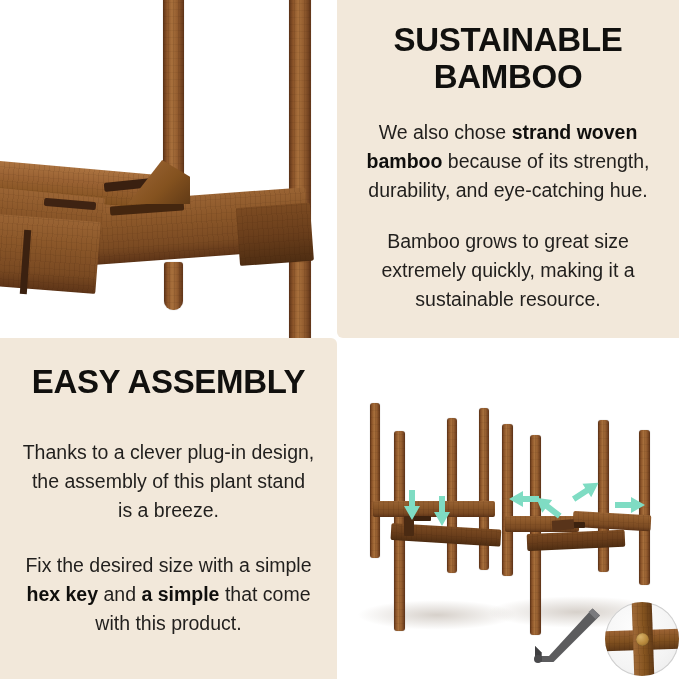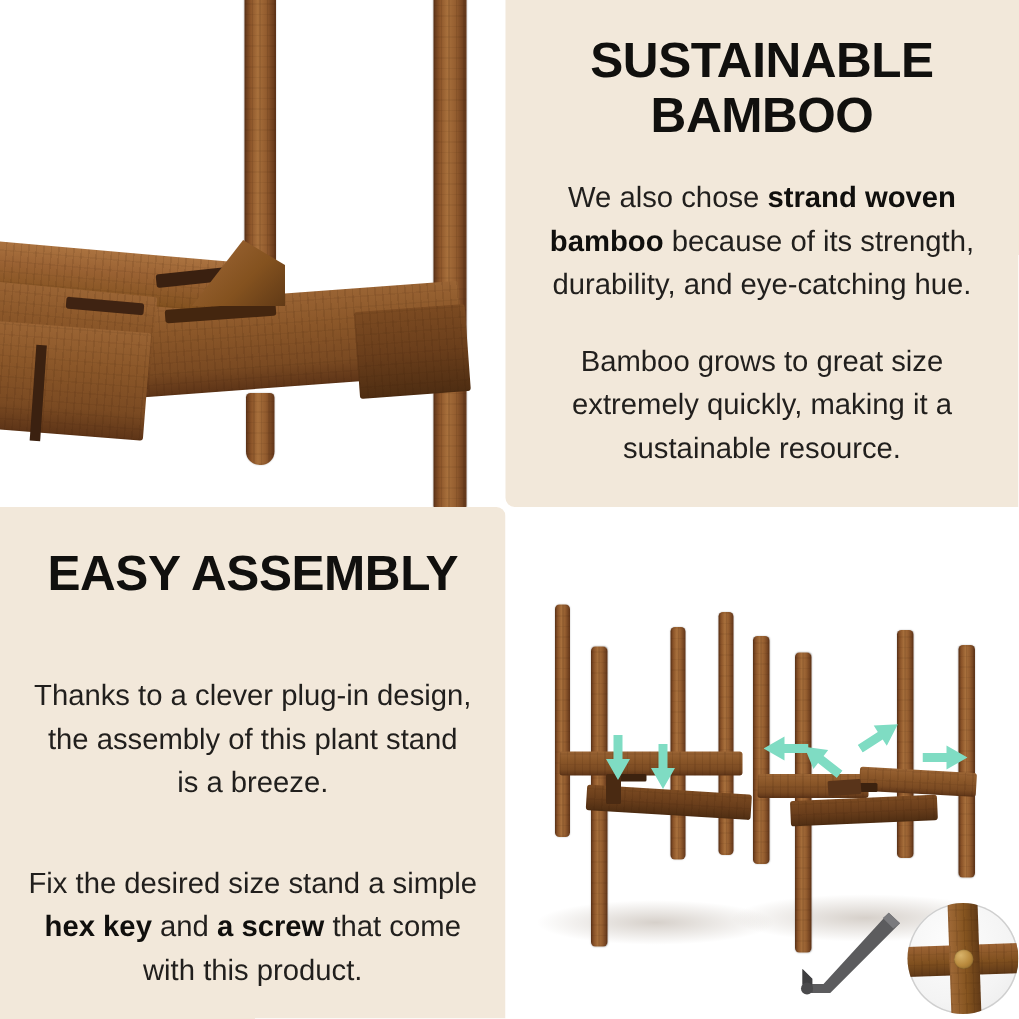--- a/index.html
+++ b/index.html
@@ -20,21 +20,21 @@
 
   
   .beige {
     background: #F2E8DA;
     display: flex; flex-direction: column;
     align-items: center; justify-content: flex-start;
     text-align: center;
   }
   .tl-round { border-radius: 0 0 6px 0; }
   .tr-panel { border-radius: 0 0 0 6px; }
-  .bl-panel { border-radius: 0 6px 0 0; gap: 12px; }
+  .bl-panel { border-radius: 0 6px 0 0; }
 
   .heading {
     font-weight: 700;
     color: #11100e;
     letter-spacing: -0.3px;
     line-height: 1.12;
   }
   .h-sustain { font-size: 33px; margin-top: 22px; width: 270px; }
   .h-easy    { font-size: 33px; margin-top: 26px; }
 
@@ -171,21 +171,21 @@
   </div>
 
   <div class="panel beige bl-panel">
     <h1 class="heading h-easy">EASY ASSEMBLY</h1>
 
     <p class="para" style="margin-top:37px; width:292px;">
       <span>Thanks to a clever plug-in design, the assembly of this plant stand is a breeze.</span>
     </p>
 
     <p class="para" style="margin-top:26px; width:300px;">
-      <span>Fix the desired size stand a simple </span><b>hex key</b><span> and </span><b>a screw</b><span> that come with this product.</span>
+      <span>Fix the desired size with a simple </span><b>hex key</b><span> and </span><b>a simple</b><span> that come with this product.</span>
     </p>
   </div>
 
   <div class="panel photo">
 
     <div class="shadow-ellipse" style="left:20px; top:262px; width:160px; height:30px;"></div>
     <div class="shadow-ellipse" style="left:150px; top:258px; width:180px; height:32px;"></div>
 
     <div class="wood-v" style="left:33px; top:65px; width:10px; height:155px;">
         <div class="grain"></div>

